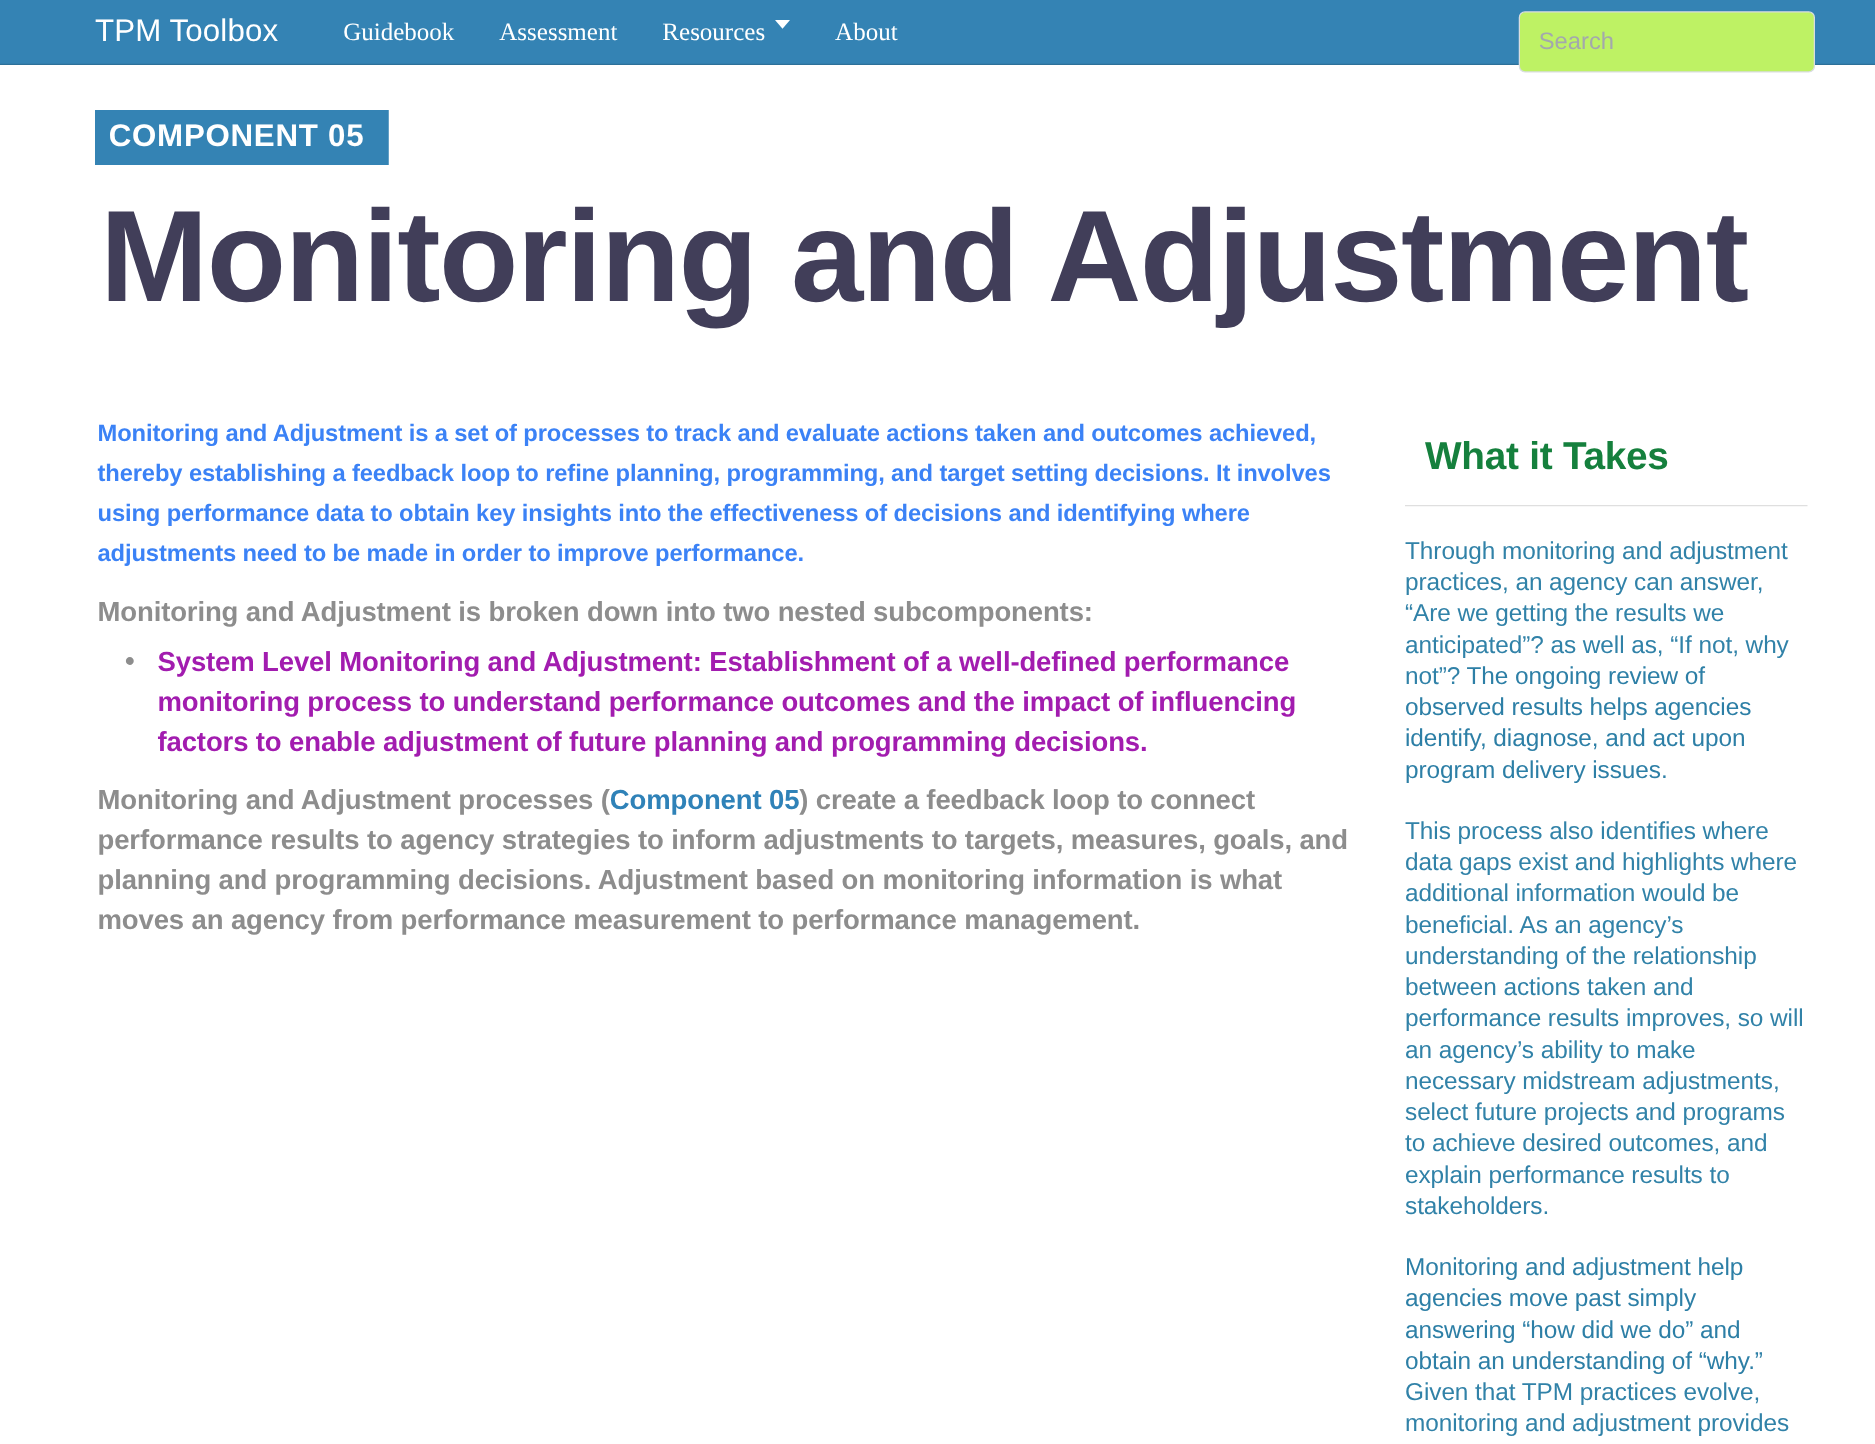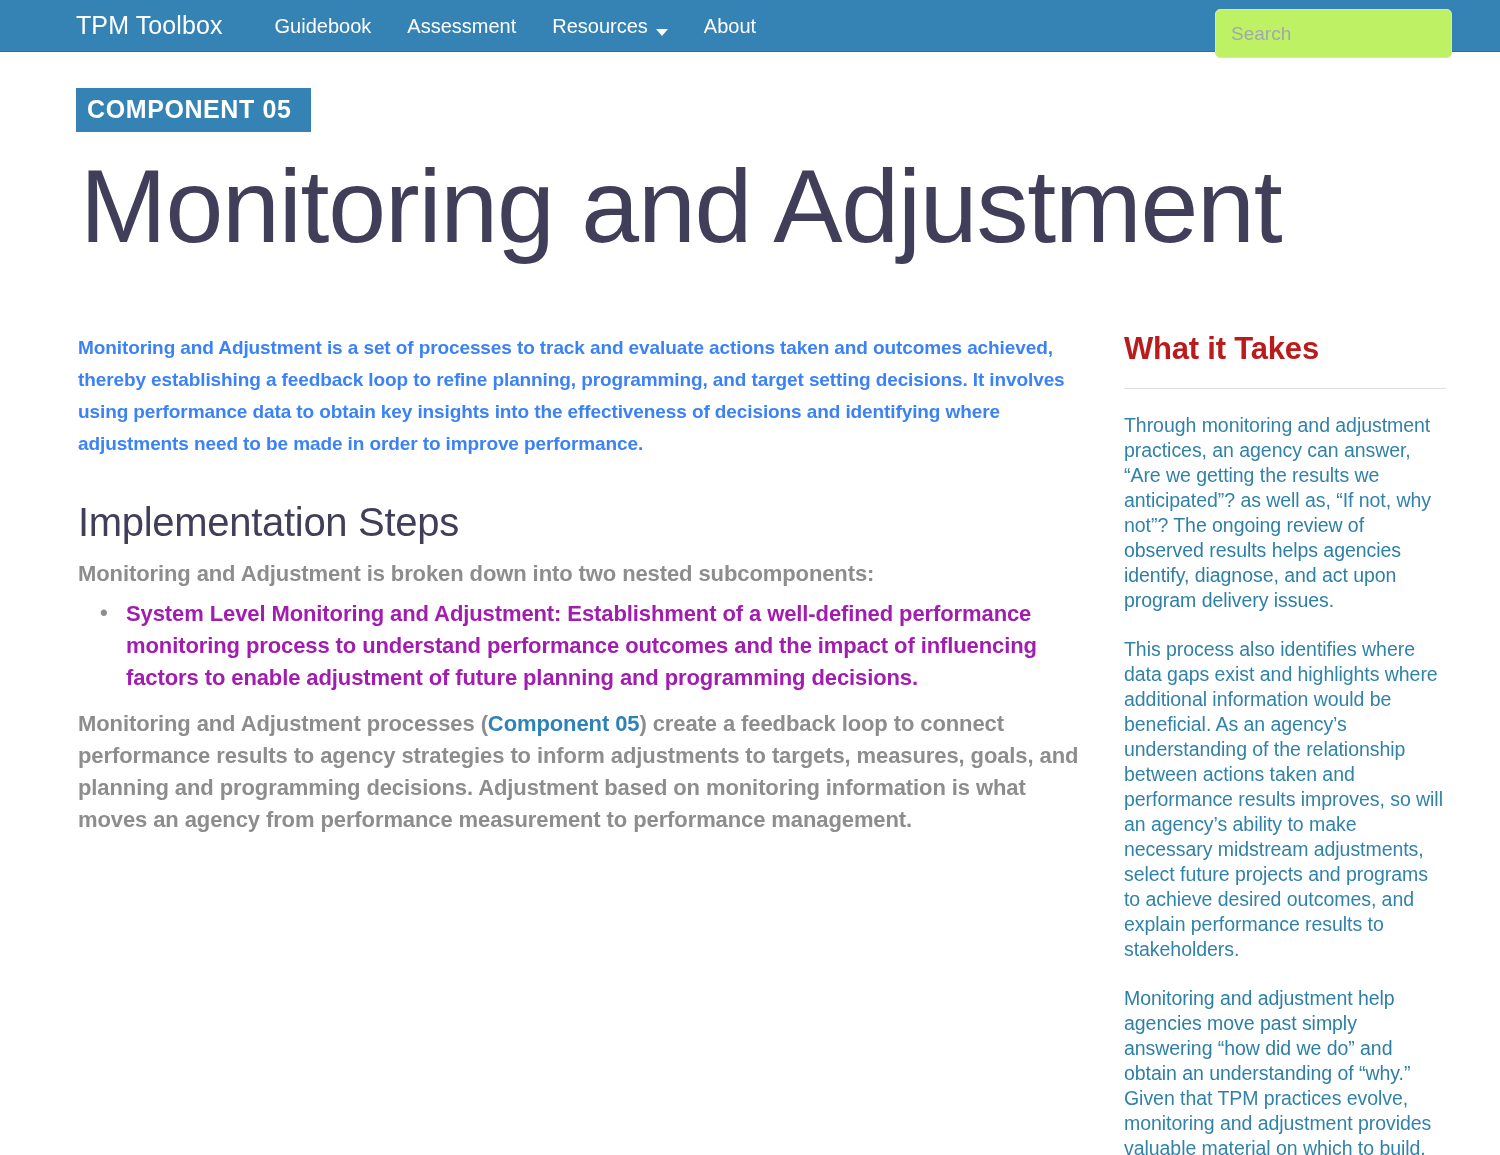--- a/index.html
+++ b/index.html
@@ -42,22 +42,23 @@
     padding: 0;
   }
   .nav-link {
     color: #ffffff;
     font-size: 20px;
     font-weight: 400;
     padding: 0 18px;
     white-space: nowrap;
     text-decoration: none;
     display: flex;
-    align-items: flex-end;
+    align-items: flex-start;
     line-height: 1;
+    font-family: Liberation Serif, serif;
   }
   .caret {
     display: inline-block;
     width: 0;
     height: 0;
     margin-left: 8px;
     border-left: 6px solid transparent;
     border-right: 6px solid transparent;
     border-top: 7px solid #ffffff;
   }
@@ -101,21 +102,21 @@
     font-weight: bold;
     letter-spacing: 0.6px;
     padding: 9px 20px 10px 11px;
     line-height: 1;
   }
 
   .page-title {
     margin: 22px 0 0 80px;
     font-size: 104px;
     line-height: 1.0;
-    font-weight: 400;
+    font-weight: 700;
     color: #413e59;
     letter-spacing: -1.2px;
     white-space: nowrap;
   }
 
   
   .columns {
     display: flex;
     margin-top: 74px;
     align-items: flex-start;
@@ -181,22 +182,22 @@
   a.inline-link {
     color: #2f82b8;
     text-decoration: none;
     font-weight: bold;
   }
 
   
   .side-h {
     font-size: 31px;
     font-weight: bold;
-    color: #b91c1c;
-    margin: 0;
+    color: #15803d;
+    margin: 16px;
     line-height: 1.1;
     letter-spacing: -0.2px;
   }
   .side-rule {
     border: 0;
     border-top: 1px solid #dfdfdf;
     margin: 22px 0 0 0;
   }
   .side-p {
     font-size: 19.5px;
@@ -244,21 +245,20 @@
   </div>
 
   <h1 class="page-title">Monitoring and Adjustment</h1>
 
   <div class="columns">
 
     <div class="col-main">
 
       <p class="lead">Monitoring and Adjustment is a set of processes to track and evaluate actions taken and outcomes achieved, thereby establishing a feedback loop to refine planning, programming, and target setting decisions. It involves using performance data to obtain key insights into the effectiveness of decisions and identifying where adjustments need to be made in order to improve performance.</p>
 
-      <h2 class="section-h2">Implementation Steps</h2>
       <p class="body-text">Monitoring and Adjustment is broken down into two nested subcomponents:</p>
 
       <ul class="bullets">
         <li>System Level Monitoring and Adjustment: Establishment of a well-defined performance monitoring process to understand performance outcomes and the impact of influencing factors to enable adjustment of future planning and programming decisions.</li>
       </ul>
 
       <p class="body-text">
         <span>Monitoring and Adjustment processes (</span><a class="inline-link" href="#">Component 05</a><span>) create a feedback loop to connect performance results to agency strategies to inform adjustments to targets, measures, goals, and planning and programming decisions. Adjustment based on monitoring information is what moves an agency from performance measurement to performance management.</span>
       </p>
 

